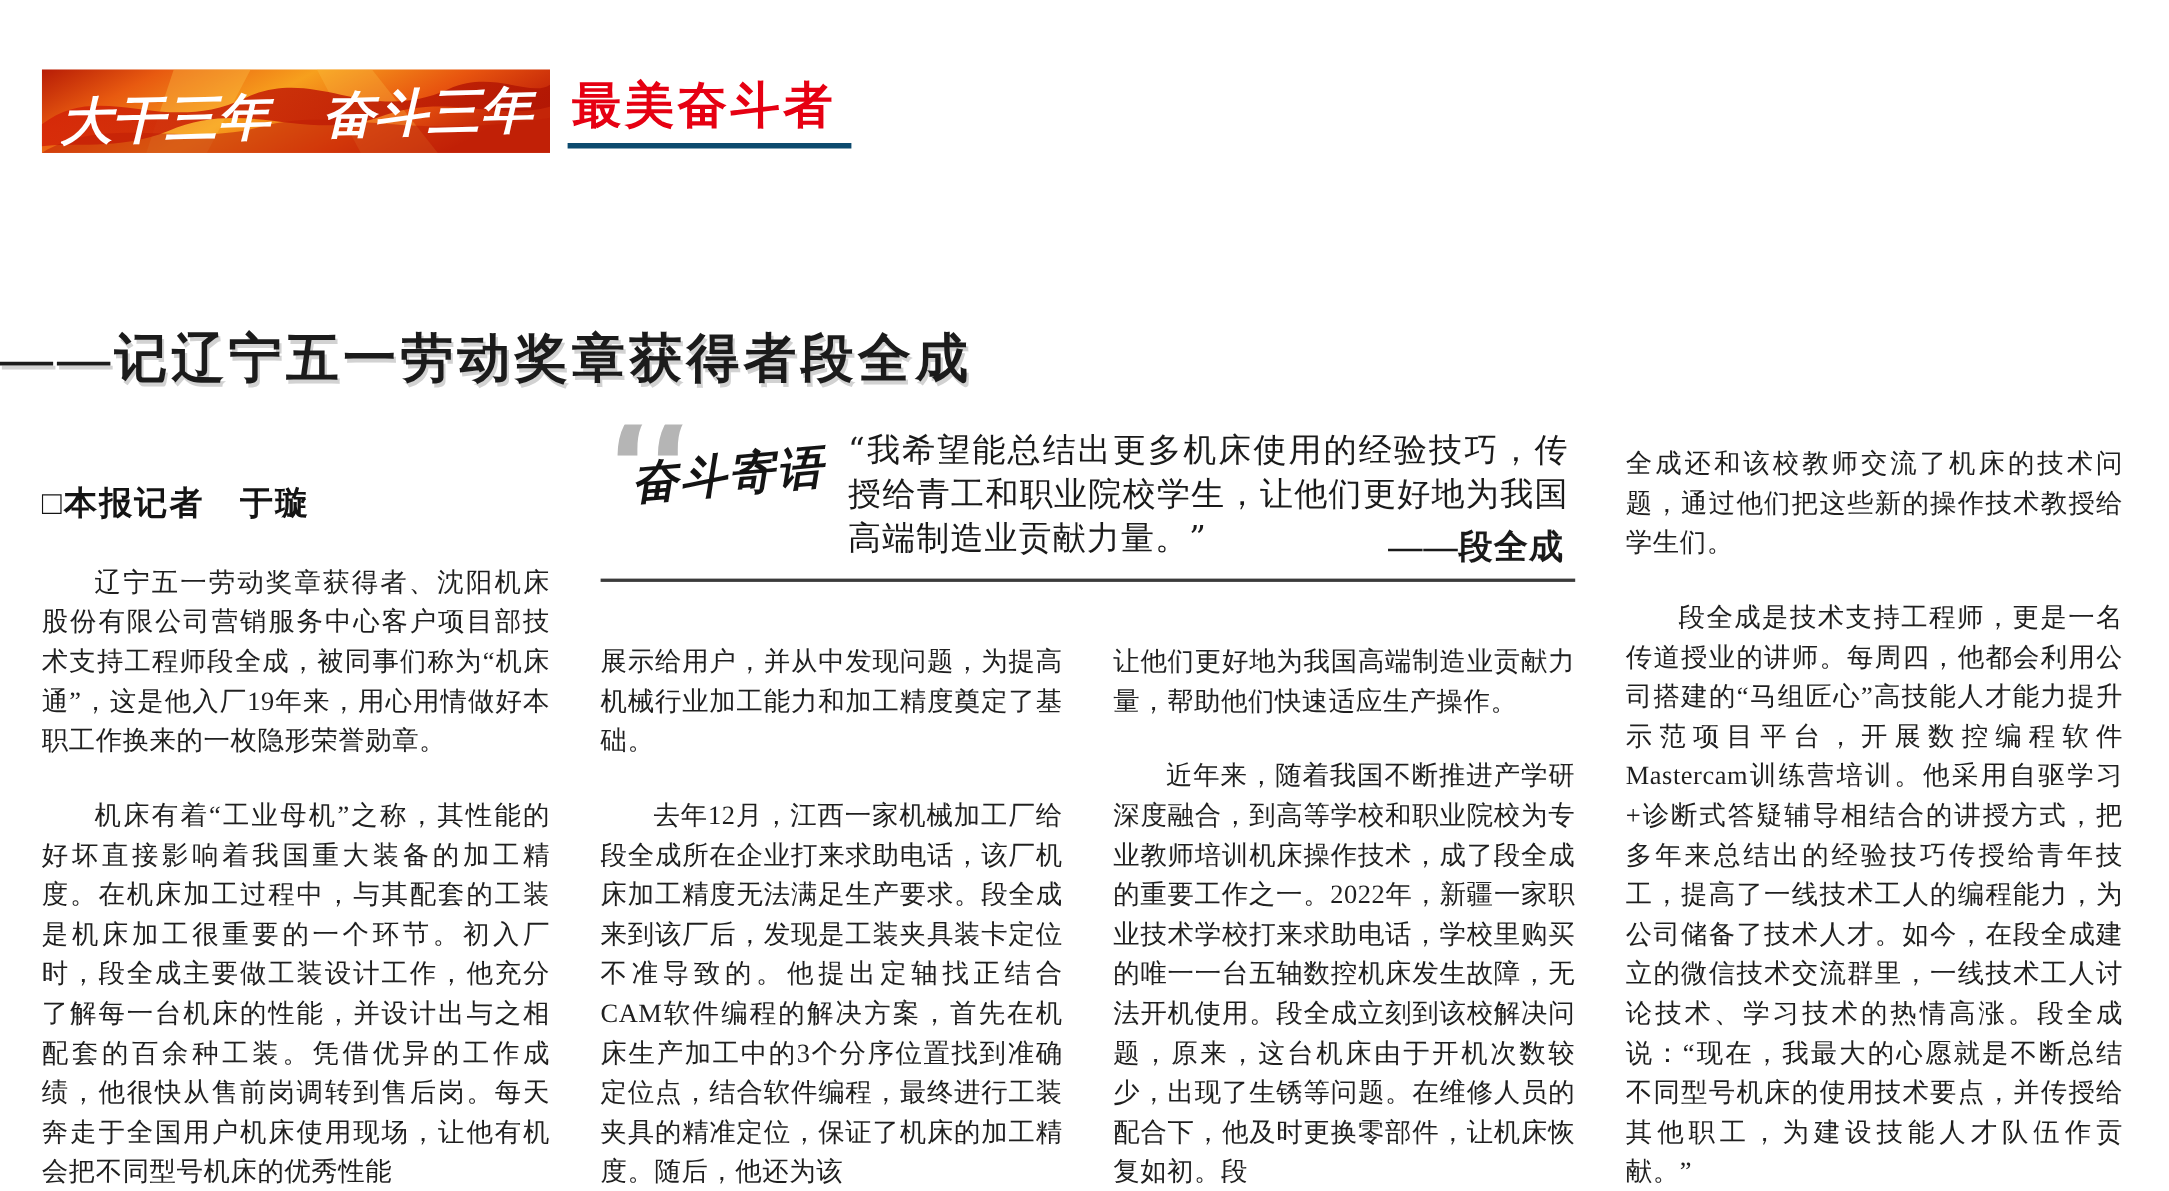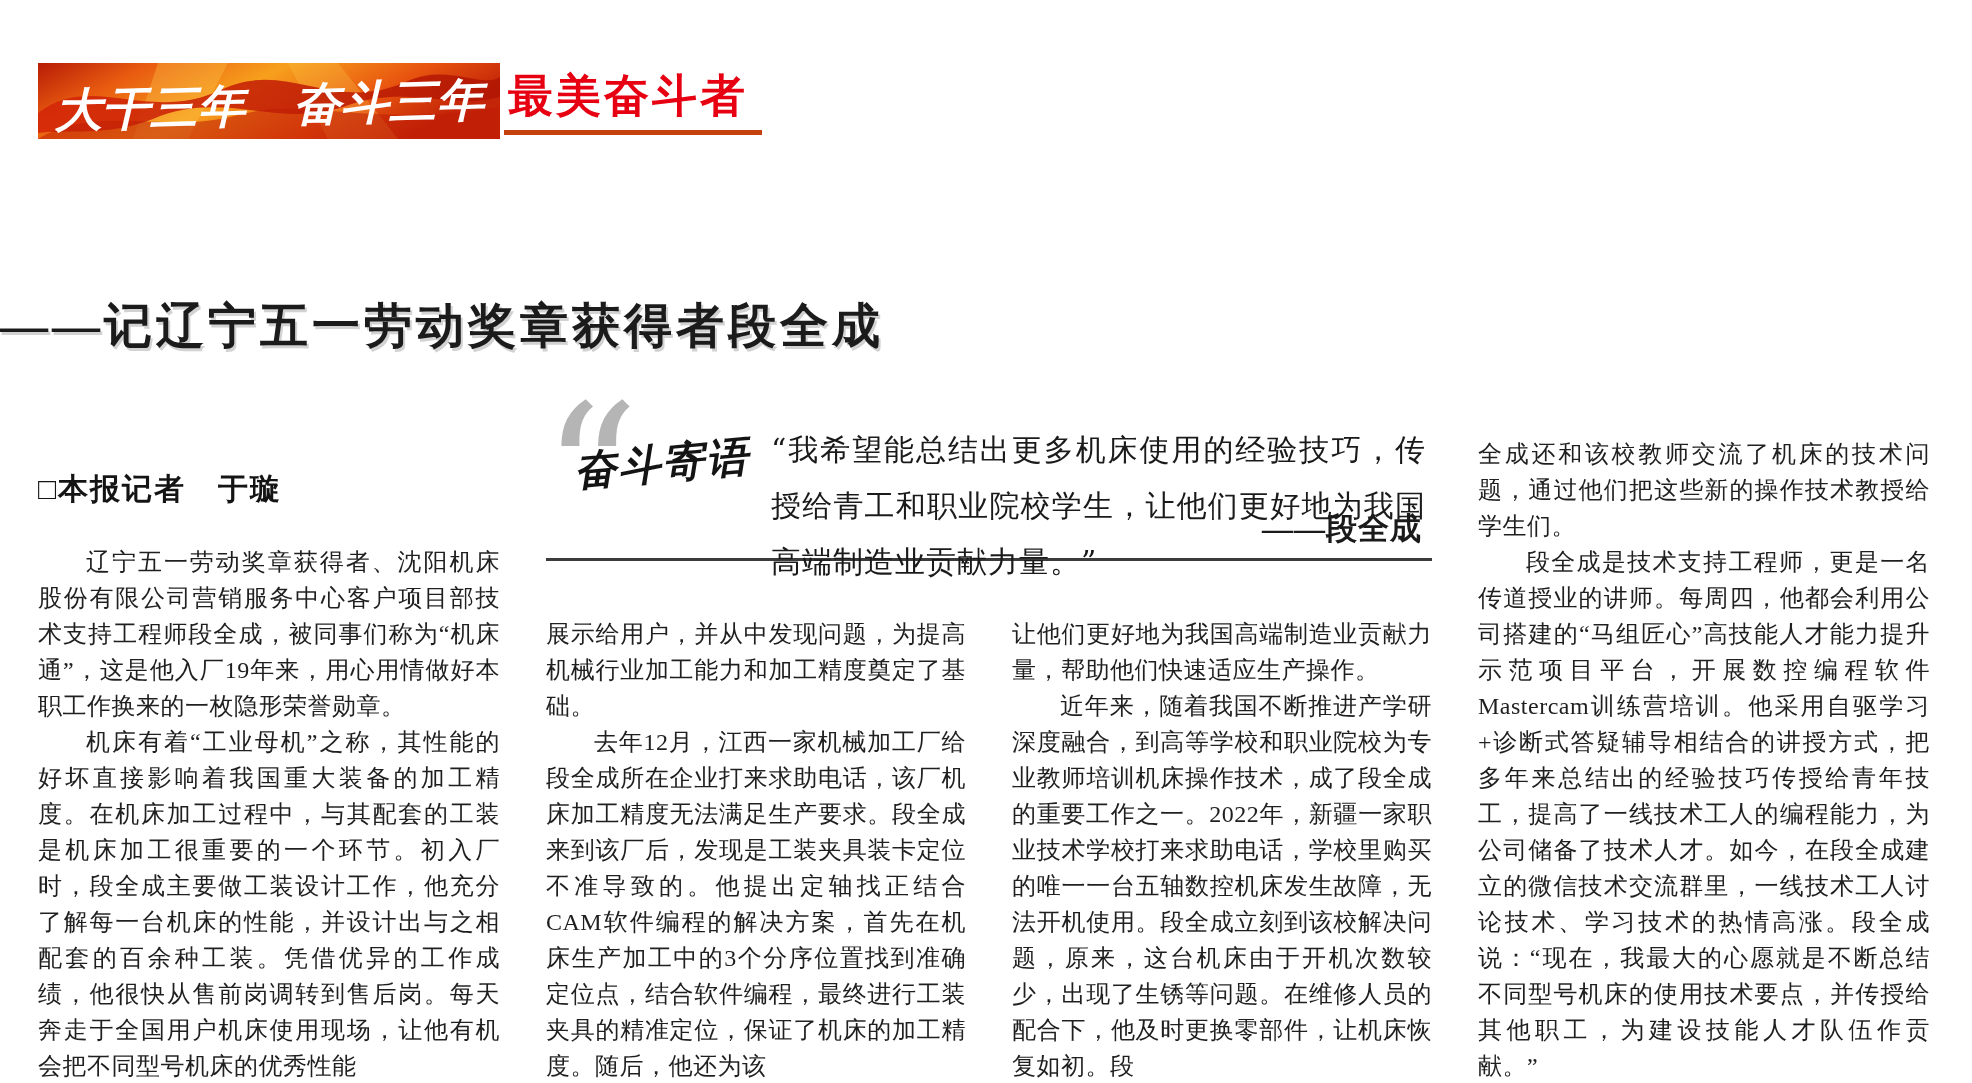--- a/index.html
+++ b/index.html
@@ -12,24 +12,24 @@
   }
 
   
   .masthead { position:absolute; left:38px; top:63px; display:flex; align-items:flex-end; }
   .banner-svg { width:462px; height:76px; display:block; }
   .banner-slogan-text {
     font-family:"DejaVu Serif","Liberation Serif",serif;
     font-weight:bold; font-style:italic;
   }
   .column-tag {
-    margin-left:4px; transform:translateY(-4px);
+    margin-left:16px; transform:translateY(-4px);
     font-family:"Liberation Sans","DejaVu Sans",sans-serif;
     font-size:45px; font-weight:800; color:#e60012; line-height:1;
-    border-bottom:5px solid #c2410c; padding:0 14px 12px 4px;
+    border-bottom:5px solid #0c4a6e; padding:0 14px 12px 4px;
     letter-spacing:3px;
   }
 
   
   .headline {
     position:absolute; top:148px; left:0; width:100%;
     text-align:center; font-family:"Liberation Sans","DejaVu Sans",sans-serif;
     font-size:110px; font-weight:900; line-height:1.12; color:#151515;
     letter-spacing:1px; text-shadow:5px 6px 0 #c9c9c9;
     white-space:nowrap;
@@ -54,21 +54,21 @@
     margin:12px 0 34px 0;
     font-family:"Liberation Sans","DejaVu Sans",sans-serif;
     font-size:30px; font-weight:700; color:#141414; letter-spacing:2px;
   }
 
   .para {
     font-size:24px; line-height:36px; text-align:justify;
     text-justify:inter-ideograph; overflow-wrap:break-word;
     color:#1f1f1f; letter-spacing:0.5px;
   }
-  .indent { text-indent:2em; }
+  .indent { text-indent:2em;margin-top:32px; }
 
   
   .quote-box {
     height:155px; border-bottom:3px solid #3b3b3b;
     display:flex; position:relative;
   }
   .quote-label-wrap { width:225px; flex:none; position:relative; }
   .quote-mark {
     position:absolute; left:-4px; top:-26px; line-height:1;
     font-family:"DejaVu Serif","Liberation Serif",serif;
@@ -76,21 +76,21 @@
   }
   .quote-label {
     position:absolute; left:28px; top:30px;
     font-size:42px; font-weight:800; font-style:italic; color:#141414;
     transform:rotate(-5deg); letter-spacing:2px;
     font-family:"DejaVu Serif","Liberation Serif",serif;
     white-space:nowrap;
   }
   .quote-body { flex:1; position:relative; padding:16px 6px 0 0; }
   .quote-text {
-    font-size:30px; line-height:56px; text-align:justify;
+    font-size:30px; line-height:40px; text-align:justify;
     text-justify:inter-ideograph; color:#1a1a1a; letter-spacing:1px;
     font-family:"DejaVu Serif","Liberation Serif",serif;
   }
   .quote-attr {
     position:absolute; right:10px; bottom:8px;
     font-size:31px; font-weight:600; color:#1a1a1a; letter-spacing:1px;
   }
 
   .middle-cols { margin-top:55px; display:flex; gap:46px; }
   .mcol { width:420px; flex:none; }

